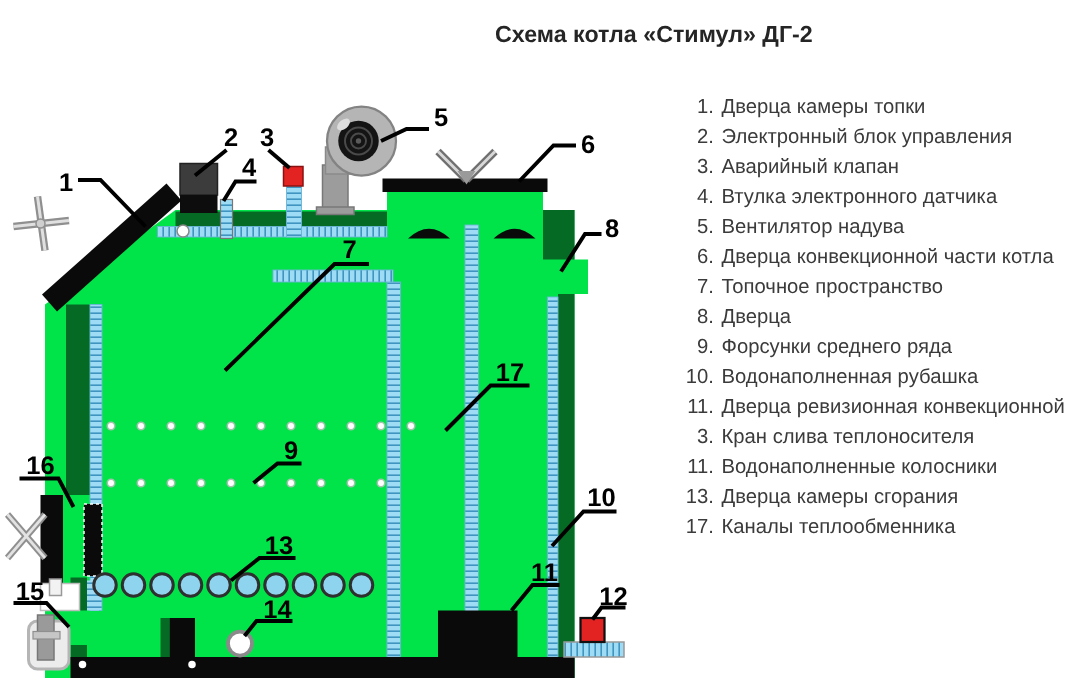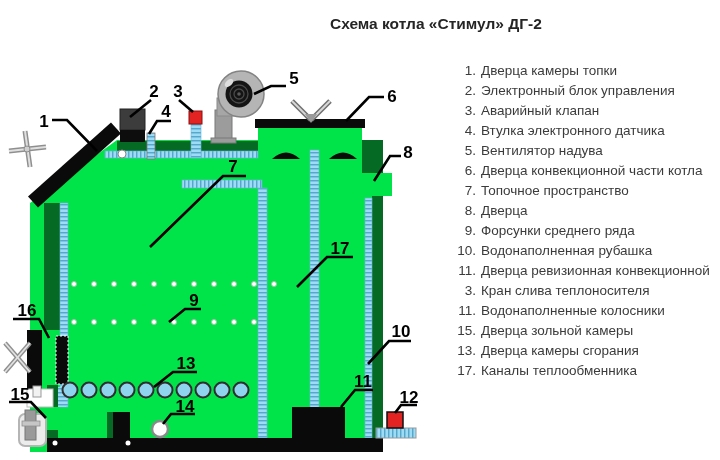--- a/index.html
+++ b/index.html
@@ -261,24 +261,20 @@
     </div>
   <div class="legend-row">
       <span class="num">3.</span>
       <span>Кран слива теплоносителя</span>
     </div>
   <div class="legend-row">
       <span class="num">11.</span>
       <span>Водонаполненные колосники</span>
     </div>
   <div class="legend-row">
-      <span class="num">15.</span>
-      <span>Дверца зольной камеры</span>
-    </div>
-  <div class="legend-row">
       <span class="num">13.</span>
       <span>Дверца камеры сгорания</span>
     </div>
   <div class="legend-row">
       <span class="num">17.</span>
       <span>Каналы теплообменника</span>
     </div>
 </div>
 
 </body></html>

